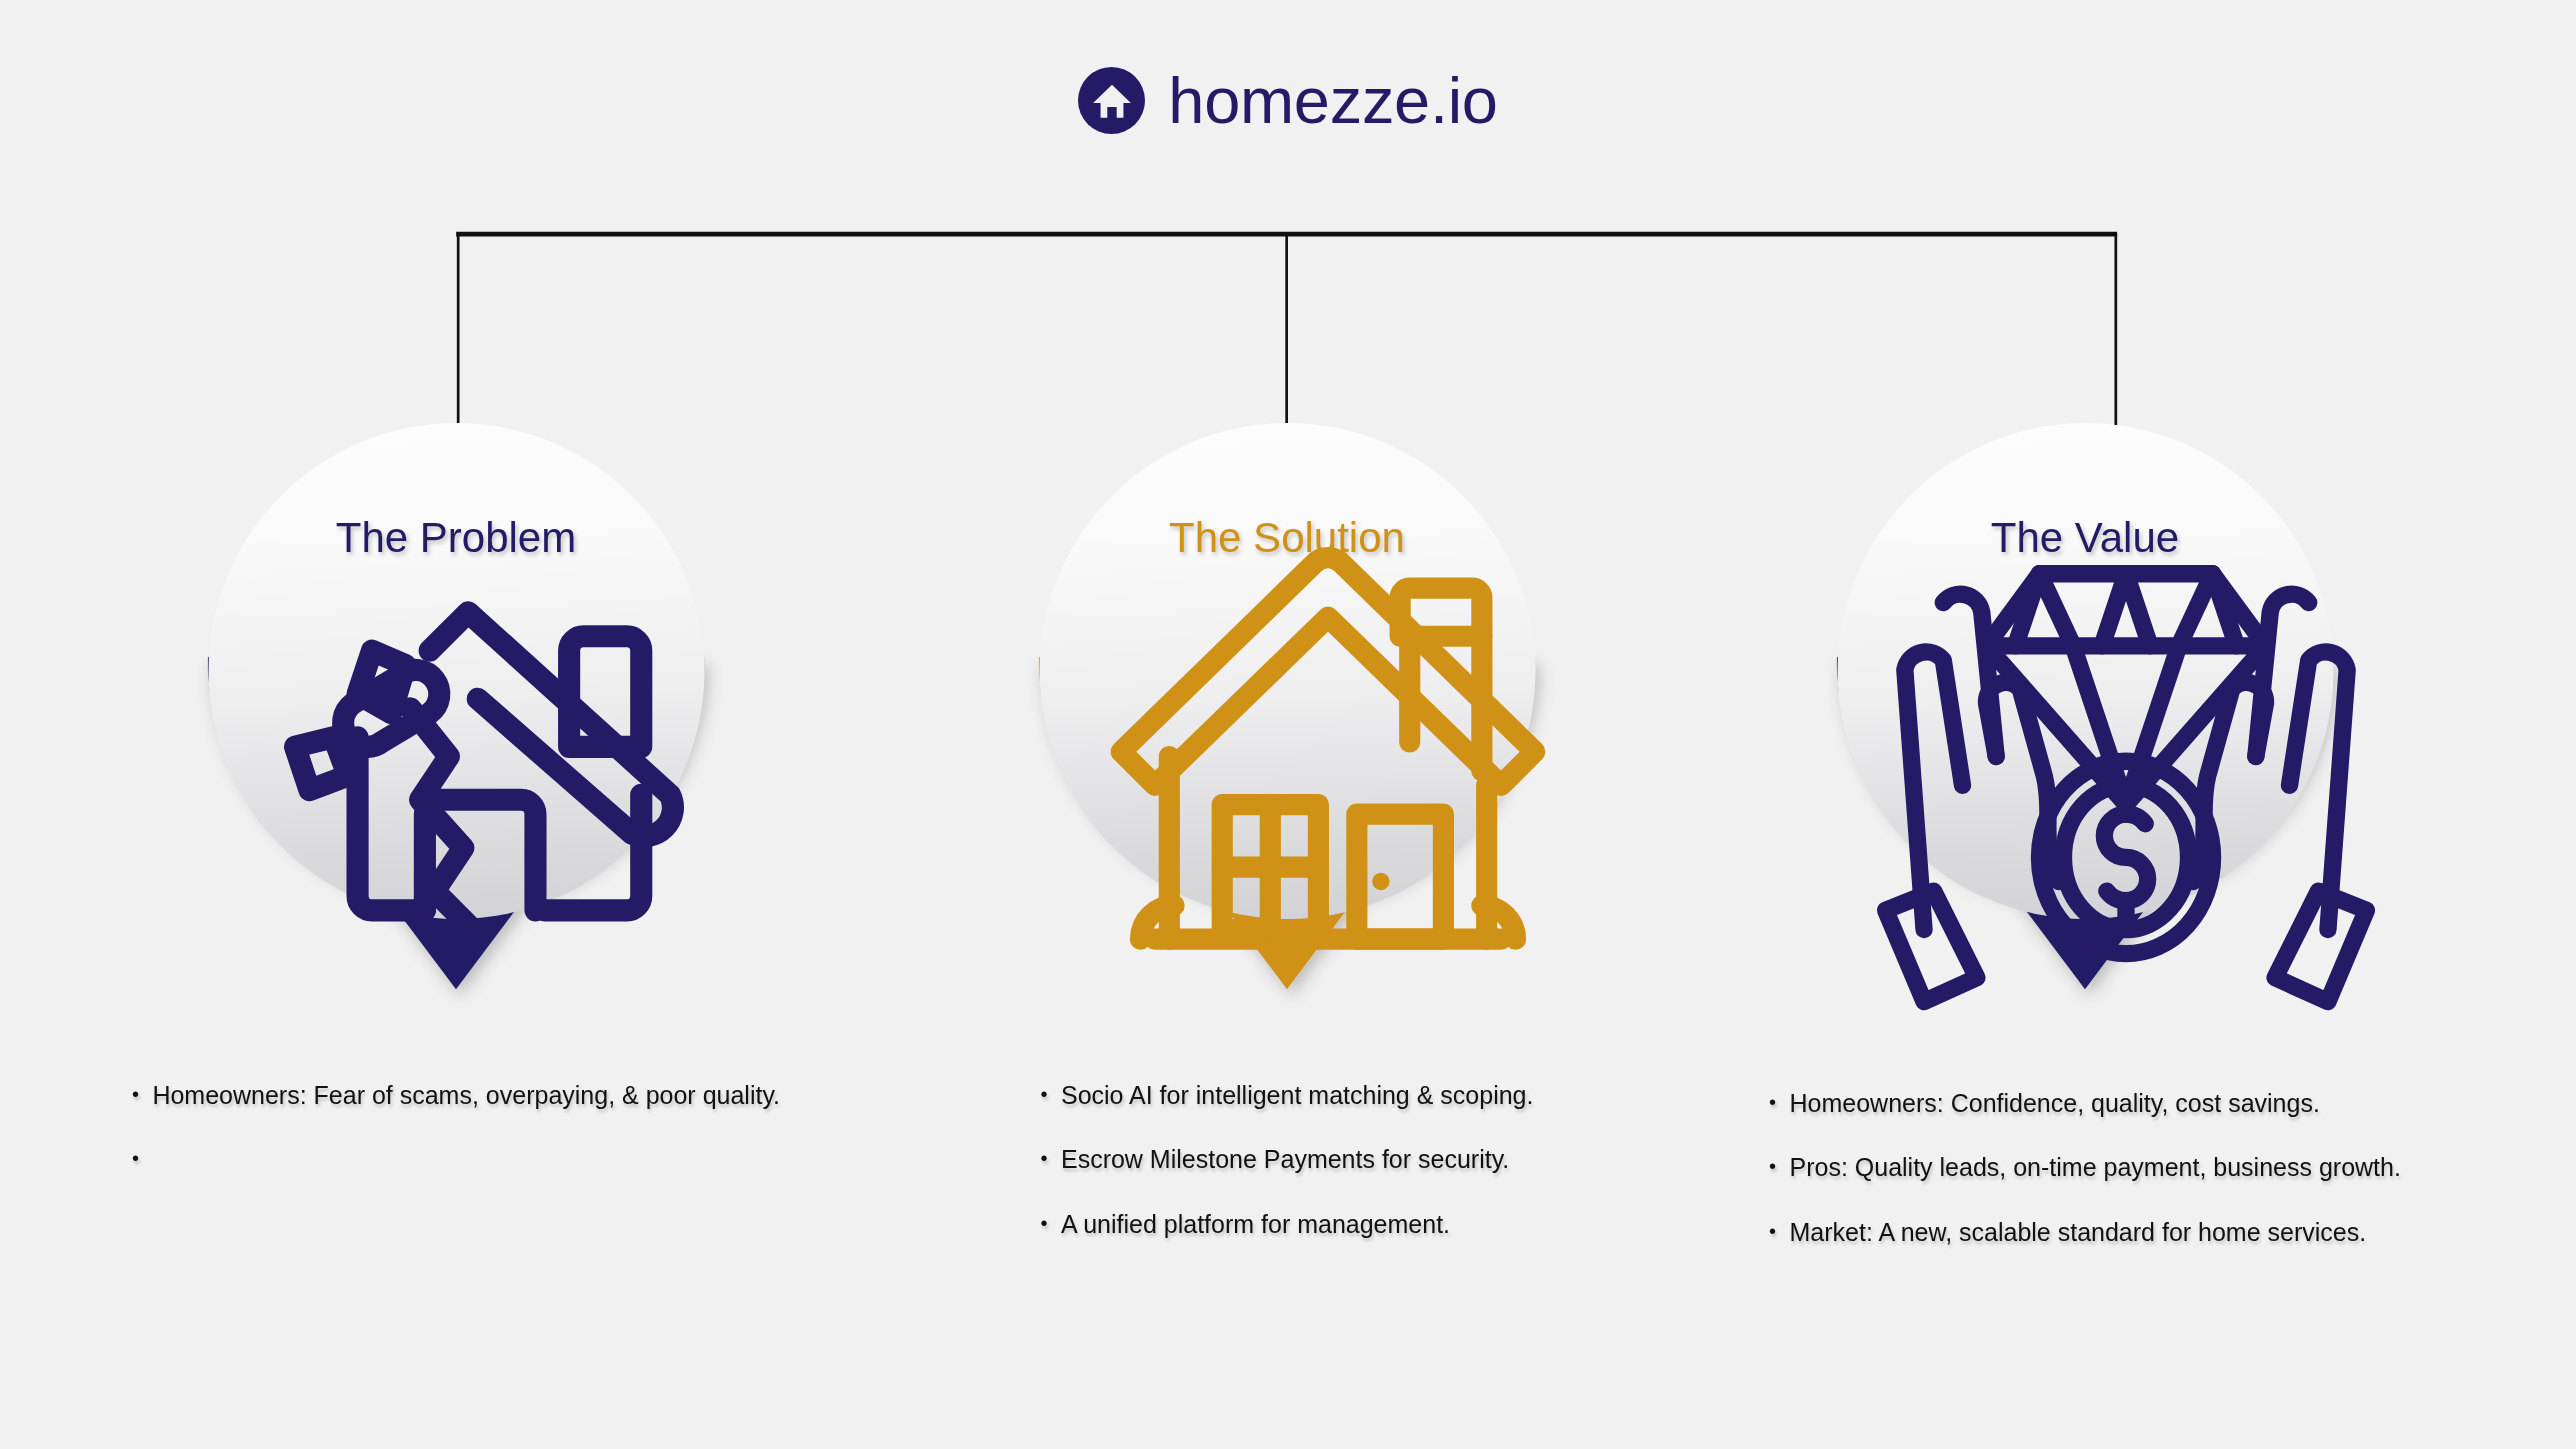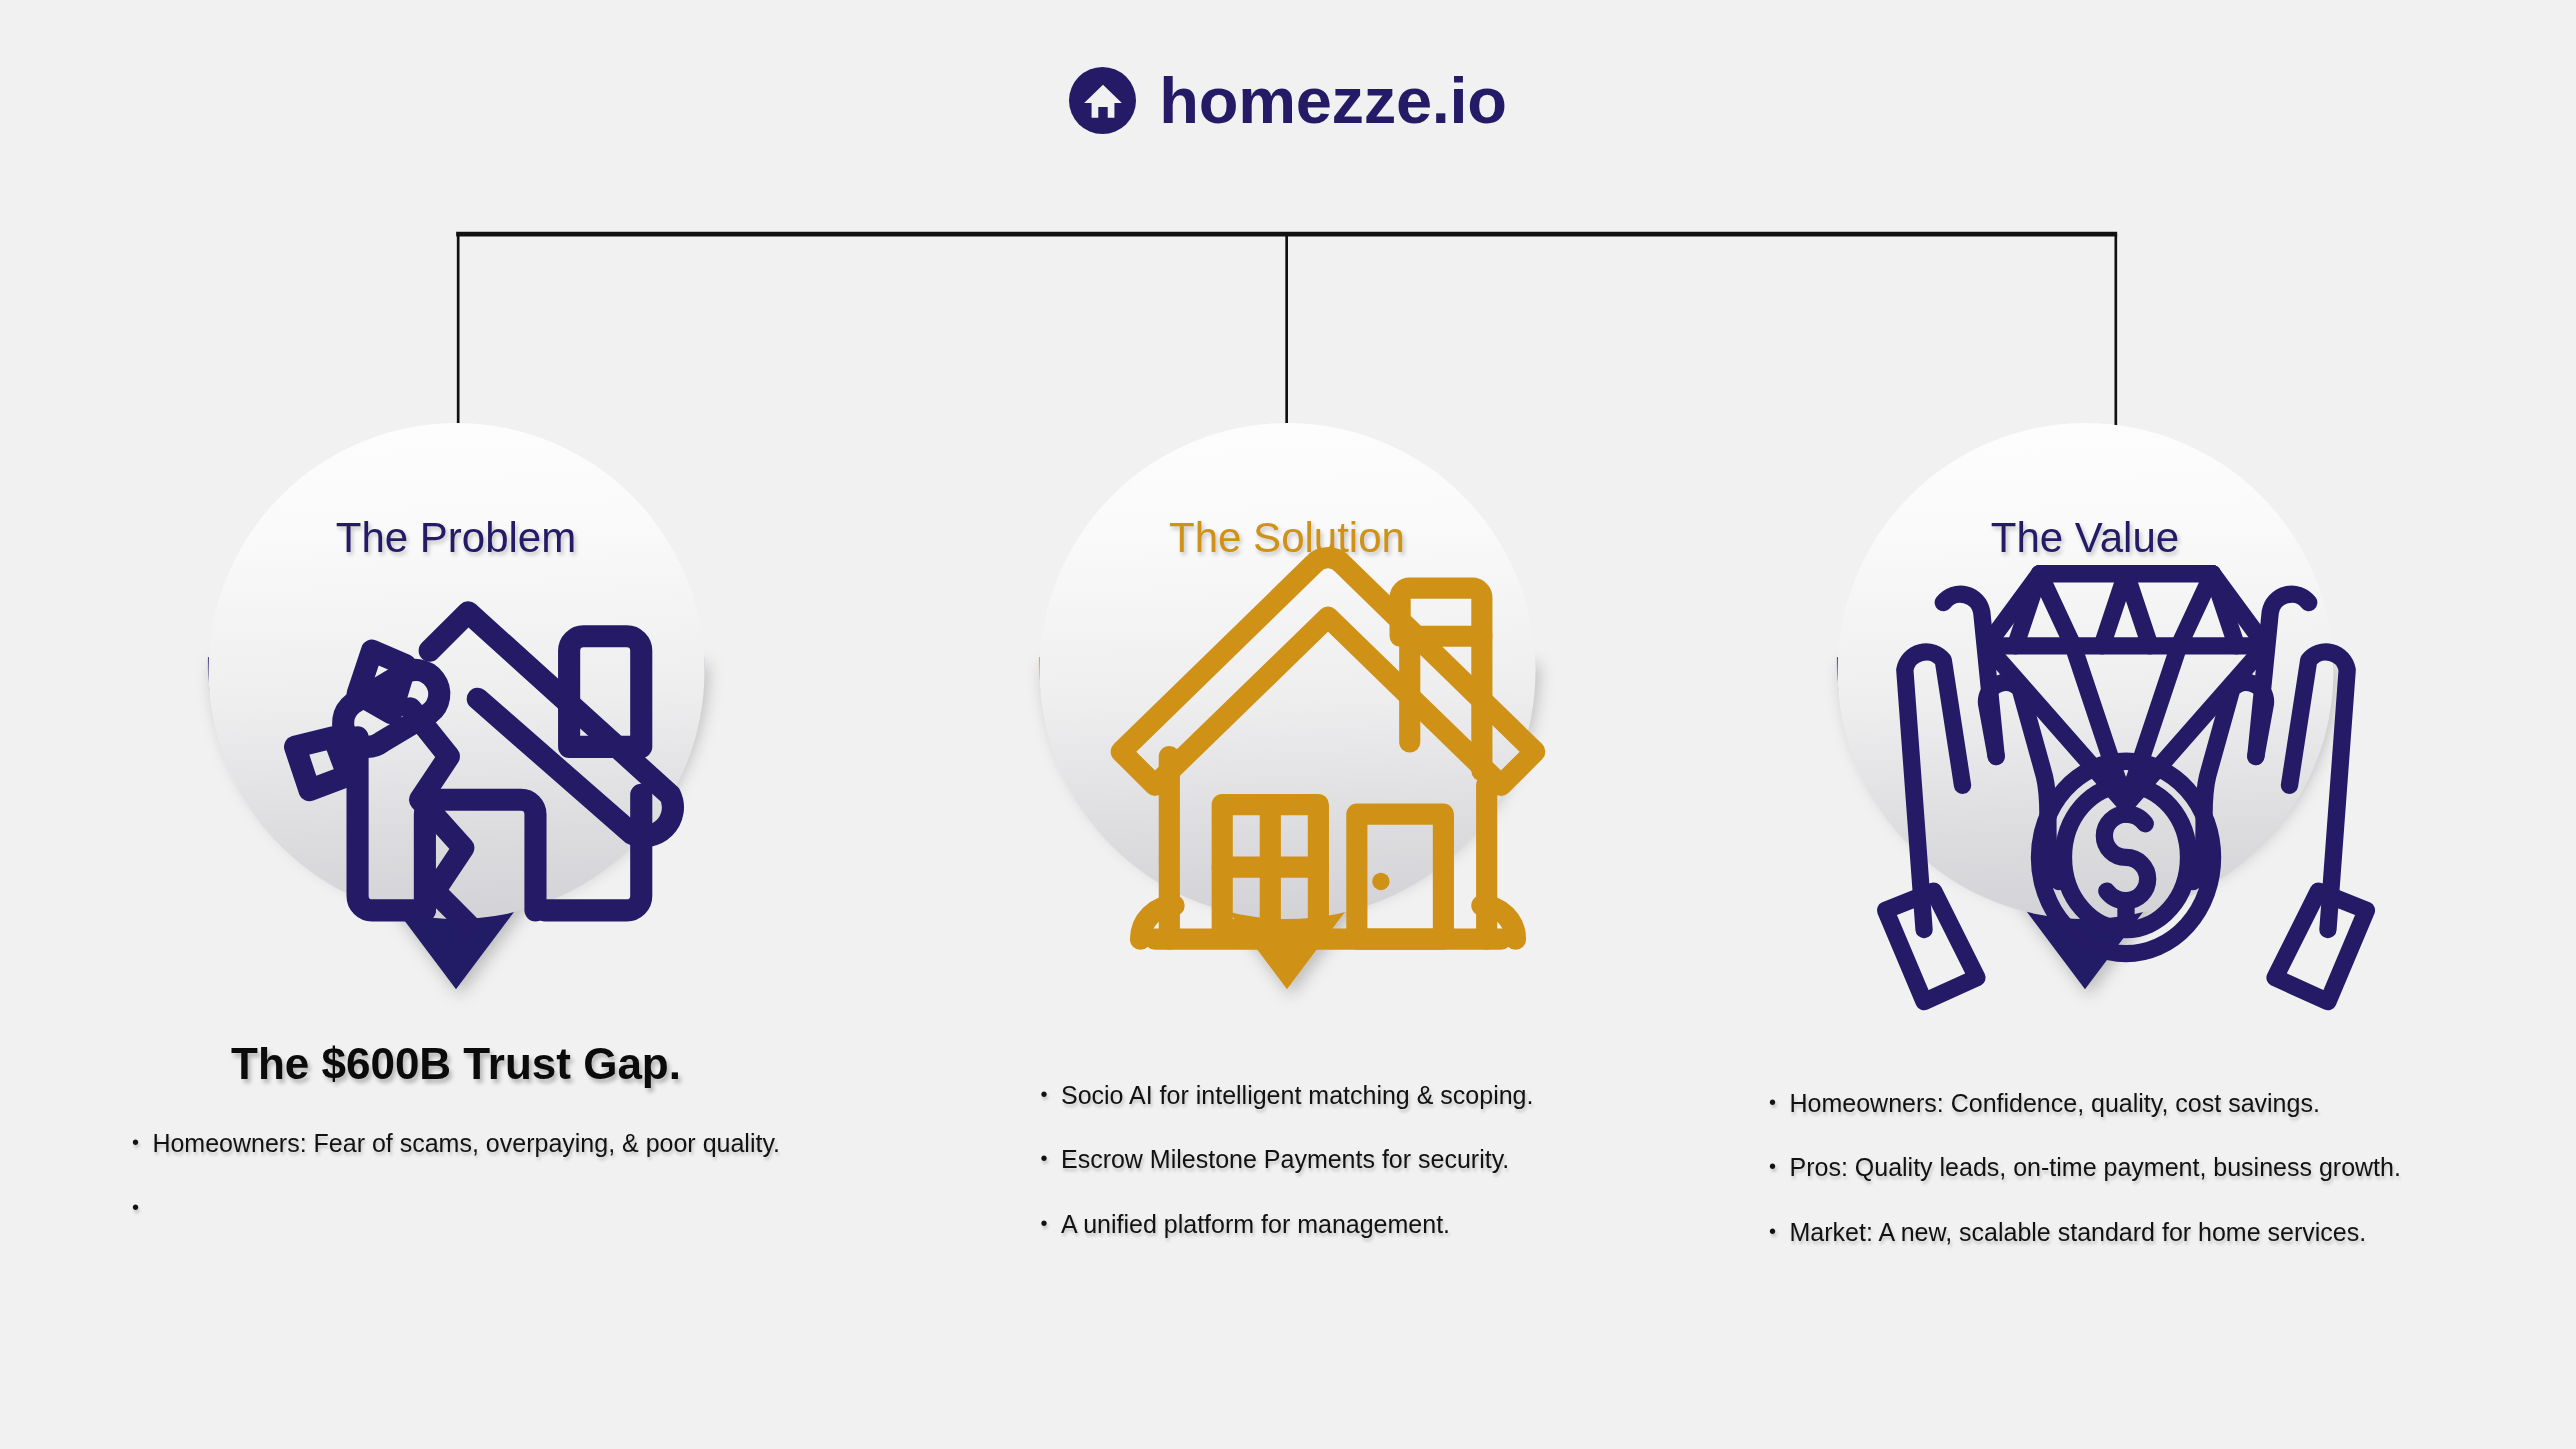--- a/index.html
+++ b/index.html
@@ -15,21 +15,21 @@
   .brand{
     position:absolute; left:0; top:67px; width:2576px;
     display:flex; align-items:center; justify-content:center; gap:23px;
   }
   .brand-mark{
     width:67px; height:67px; border-radius:50%;
     background:#241a66; position:relative; flex:0 0 auto;
   }
   .brand-mark svg{ position:absolute; left:50%; top:50%; transform:translate(-50%,-50%); display:block; }
   .brand-name{
-    font-size:65px; font-weight:700; color:#241a66;
+    font-size:65px; font-weight:400; color:#241a66;
     letter-spacing:-0.3px; line-height:1; white-space:nowrap;
   }
 
   
   .connector{ position:absolute; left:0; top:0; width:2576px; height:1449px; pointer-events:none; }
 
   
   .cols{ position:absolute; left:0; top:0; width:2576px; height:1449px; }
   .col{ position:absolute; top:0; width:778px; height:1449px; }
   .col.c1{ left:67px; }
@@ -131,21 +131,20 @@
               <path d="M45 100 V80 a3 3 0 0 1 3 -3 h17 a3 3 0 0 1 3 3 v20"></path>
 
               <path d="M18 66 l8 -2 3 8 -8 3 z"></path>
               <path d="M34 46 l7 3 -3 10 -7 -4 z"></path>
             </svg>
           </div>
         </div>
       </div>
 
       <div class="caption c1">
-        <div class="cap-head">The $600B Trust Gap.</div>
         <div class="bullets">
           <div class="bullet">
             <span class="dot">•</span>
             <span>Homeowners: Fear of scams, overpaying, &amp; poor quality.</span>
           </div>
           <div class="bullet">
             <span class="dot">•</span>
           </div>
         </div>
       </div>

